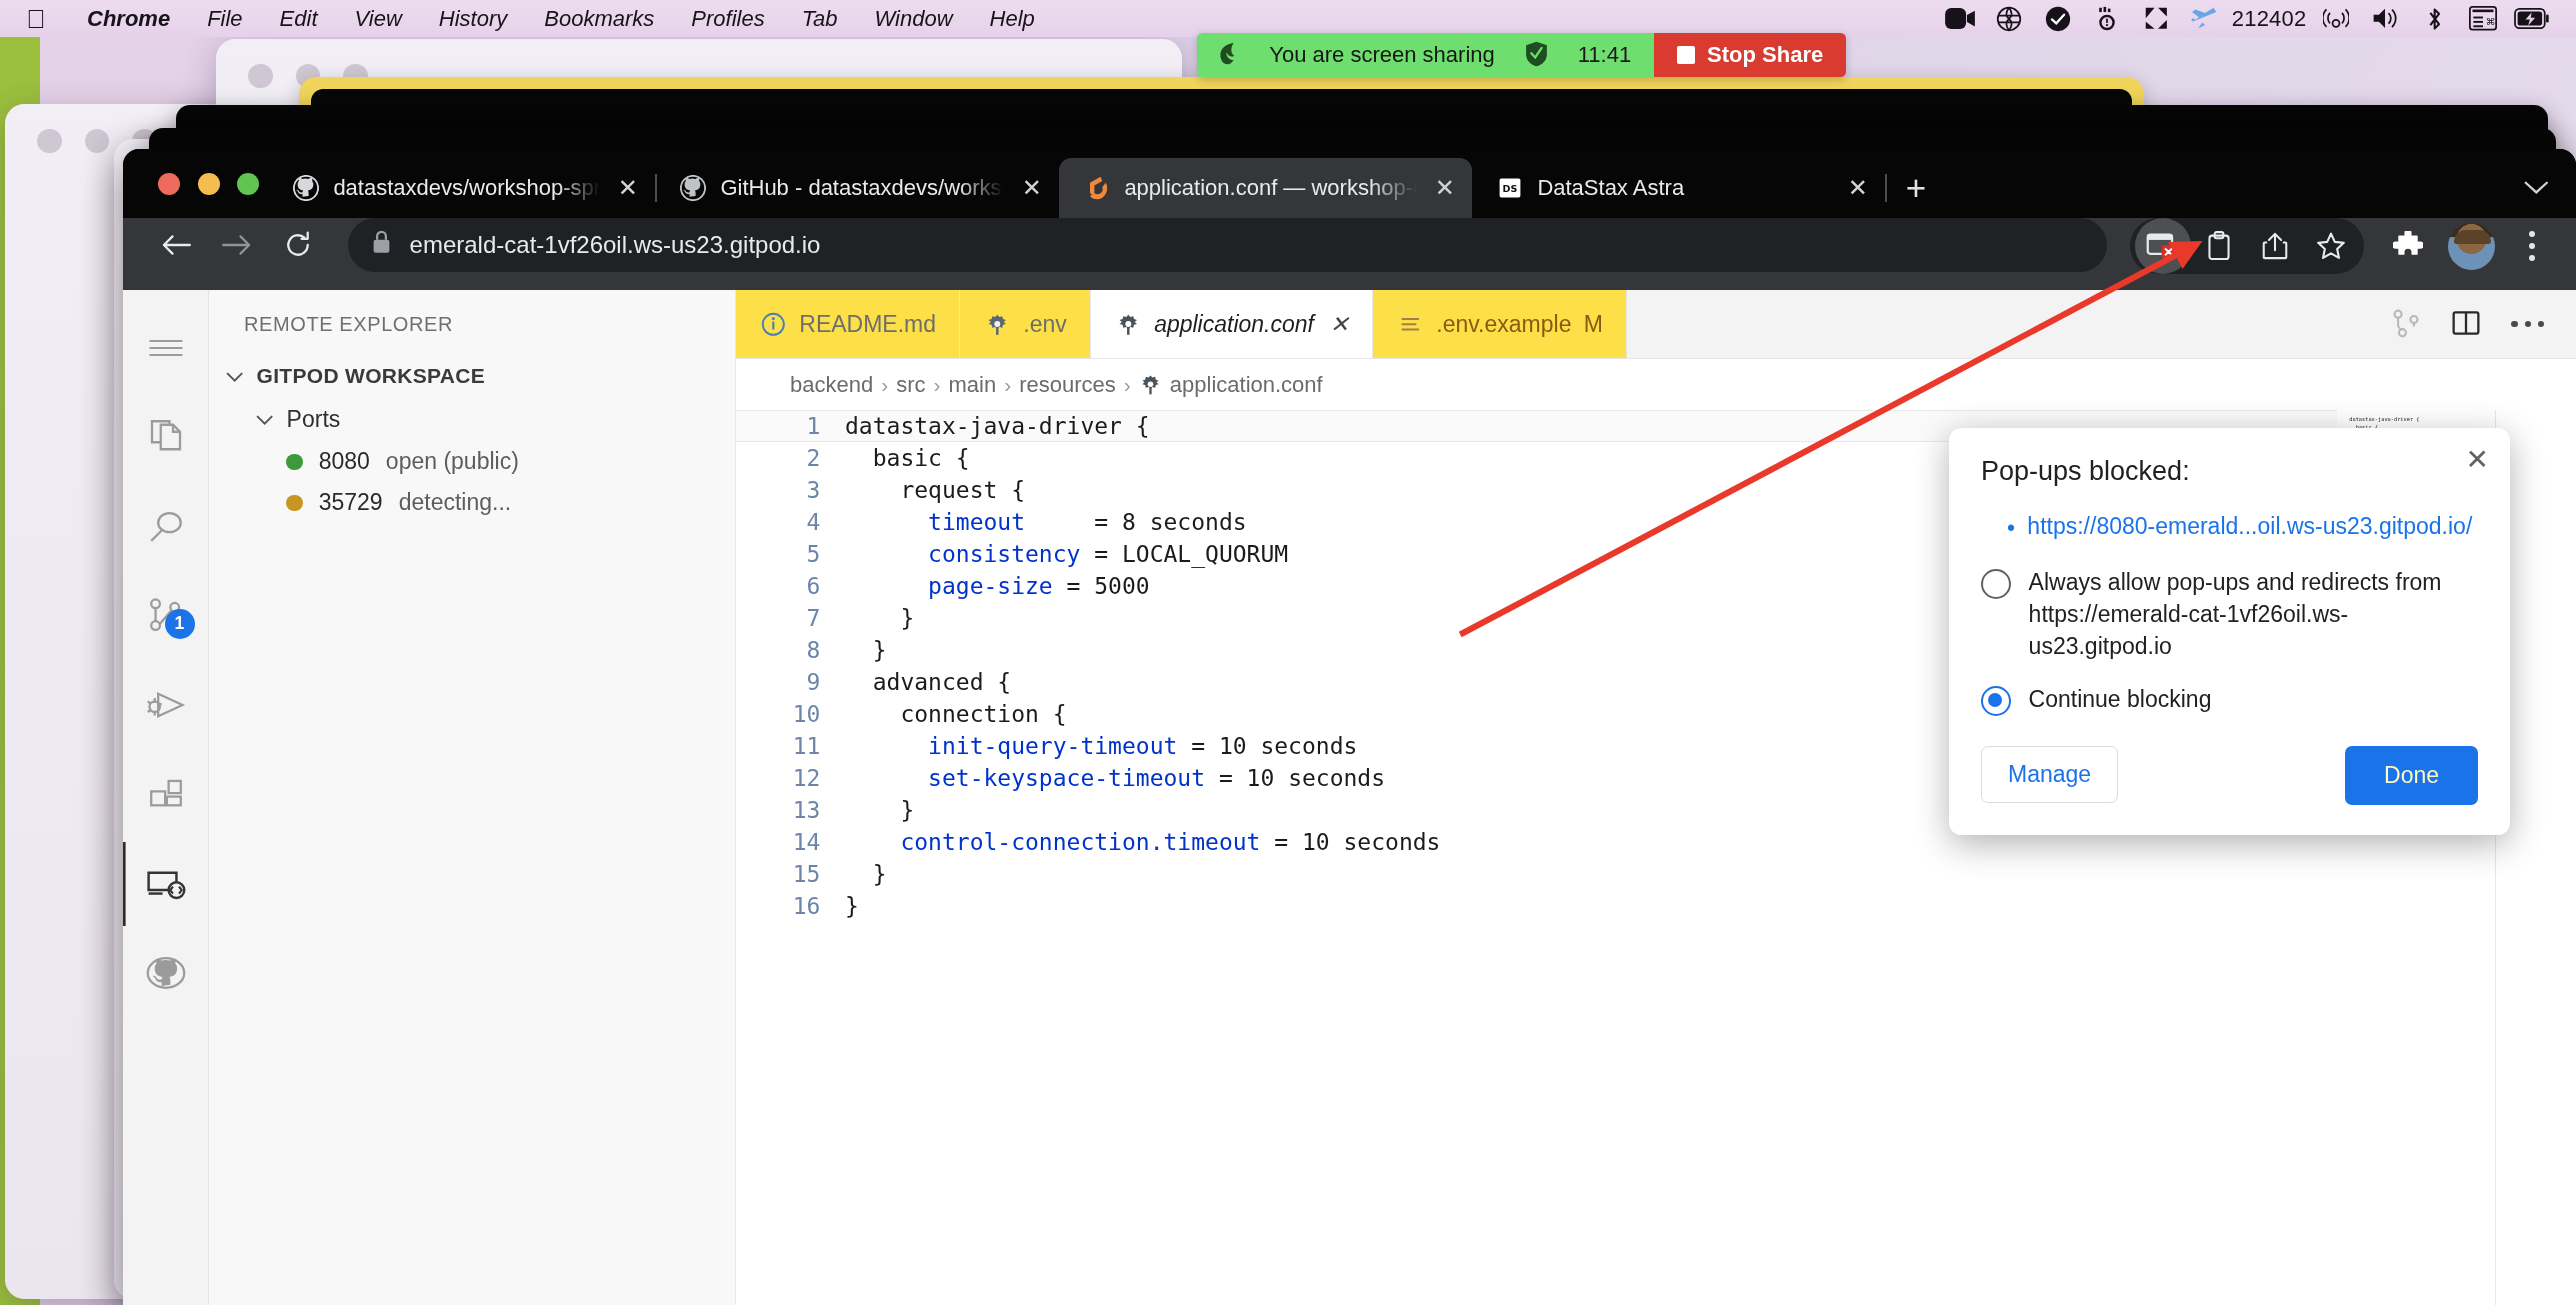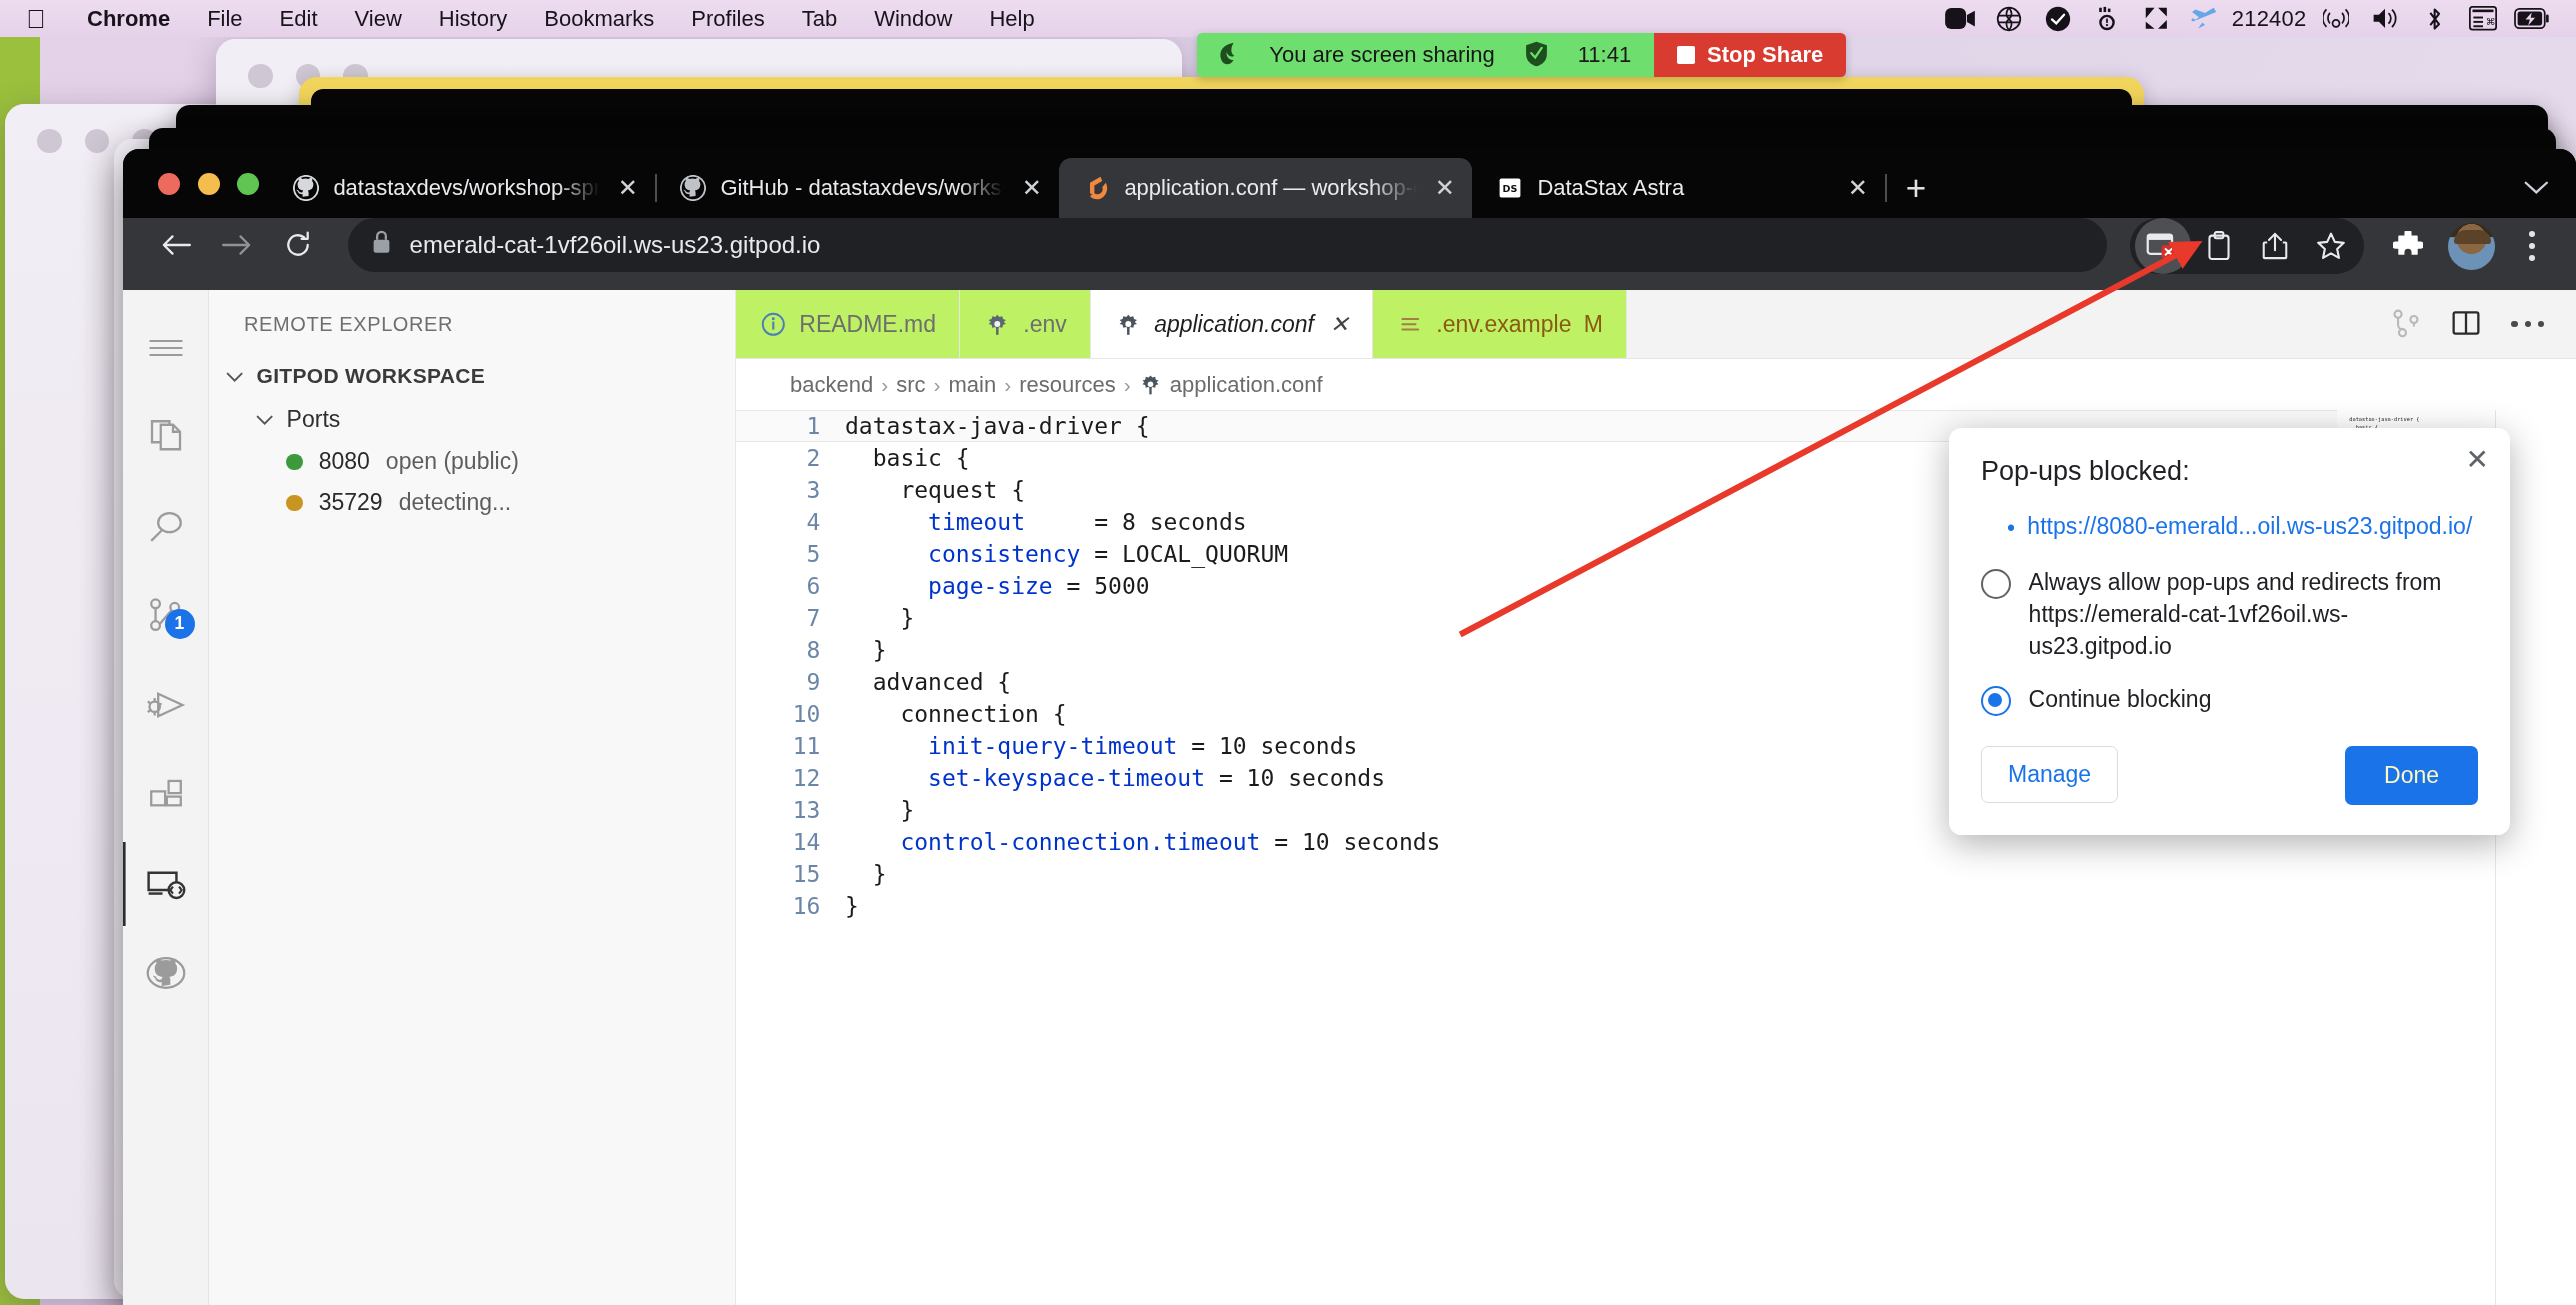--- a/index.html
+++ b/index.html
@@ -18,21 +18,21 @@
   }
 
   
   #menubar {
     position:absolute; left:0; top:0; width:2576px; height:37px;
     background:linear-gradient(180deg,#eddcef 0%,#e5d2ea 100%);
     display:flex; align-items:center; z-index:60;
     font-size:22px; color:#18131a;
   }
   #menubar .apple { font-size:26px; padding:0 23px 0 26px; line-height:1; }
-  #menubar .mi { padding:0 18.5px; white-space:nowrap; }
+  #menubar .mi { padding:0 18.5px; white-space:nowrap;font-style:italic; }
   #menubar .mi.bold { font-weight:bold; }
   #menubar .spacer { flex:1; }
   #menubar .status { display:flex; align-items:center; gap:0px; padding-right:19.3px; }
   #menubar .sicon {
     width:49px; height:37px; display:flex; align-items:center;
     justify-content:center; color:#17121a;
   }
   #menubar .sicon svg { display:block; }
   #menubar .clocknum { font-size:22px; padding:0 5.3px 0 1.8px; letter-spacing:0.2px; }
 
@@ -149,21 +149,21 @@
   .port-row { display:flex; align-items:center; gap:16px; padding:7px 0 7px 77px; font-size:23px; color:#333; }
   .port-row .dot { width:16.7px; height:16.7px; border-radius:50%; flex:0 0 16.7px; }
   .port-row .pnum { color:#2a2a2a; }
   .port-row .pstate { color:#5d5d5d; }
   .chev { display:inline-block; width:19.3px; color:#555; }
 
   #editorarea { flex:1; display:flex; flex-direction:column; background:#fff; position:relative; }
   #edtabs { height:69px; background:#f3f3f3; display:flex; align-items:stretch;
             border-bottom:0.9px solid #e6e6e6; }
   .edtab { display:flex; align-items:center; gap:12.3px; padding:0 23px;
-           font-size:23px; color:#6e6e6e; border-right:0.9px solid #e6e6e6; background:#bef264;
+           font-size:23px; color:#6e6e6e; border-right:0.9px solid #e6e6e6; background:#fde047;
            white-space:nowrap; }
   .edtab.active { background:#fff; color:#1f1f1f; font-style:italic; }
   .edtab .ic { width:28px; display:flex; align-items:center; justify-content:center; }
   .edtab .x { color:#444; font-size:23px; margin-left:3.5px; }
   .edtab.modified .lbl { color:#8a5a12; }
   .edtab.modified .mflag { color:#8a5a12; }
   #edtabs-filler { flex:1; background:#f3f3f3; display:flex; align-items:center;
                    justify-content:flex-end; gap:30px; padding-right:32px; }
   #edtabs-filler .ic { color:#9b9b9b; }
   #edtabs-filler .dots { display:flex; gap:7px; }

